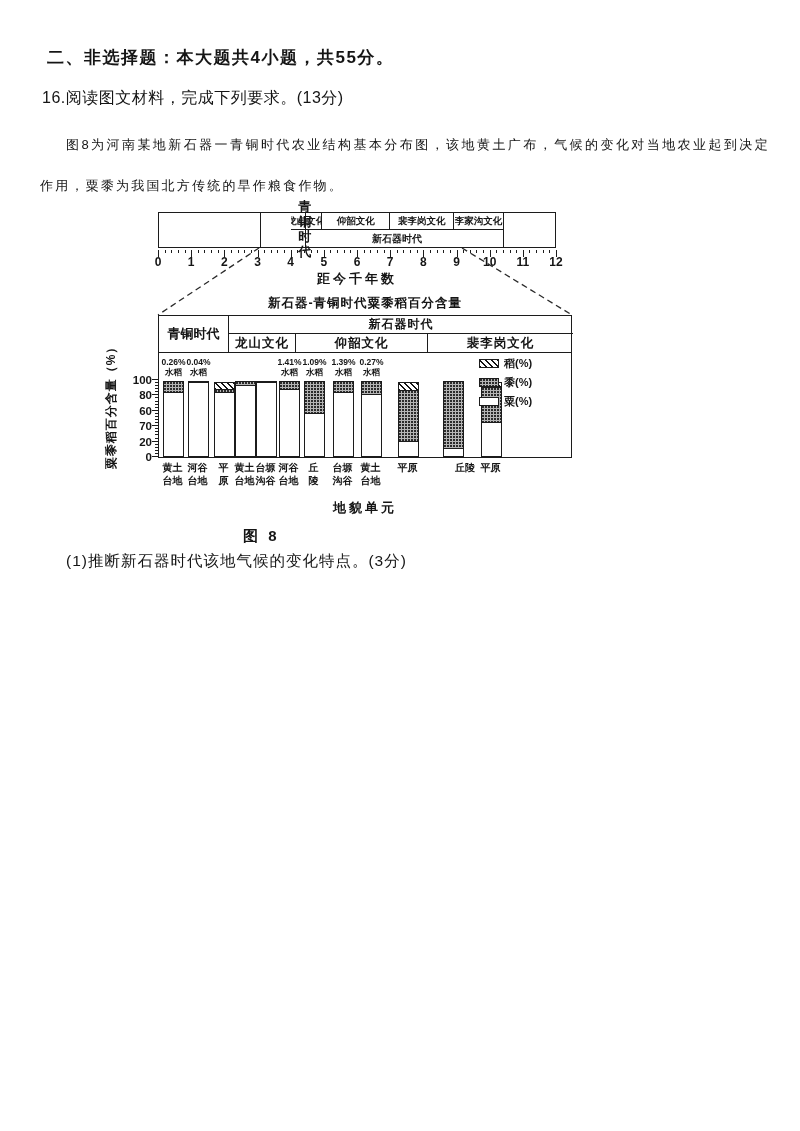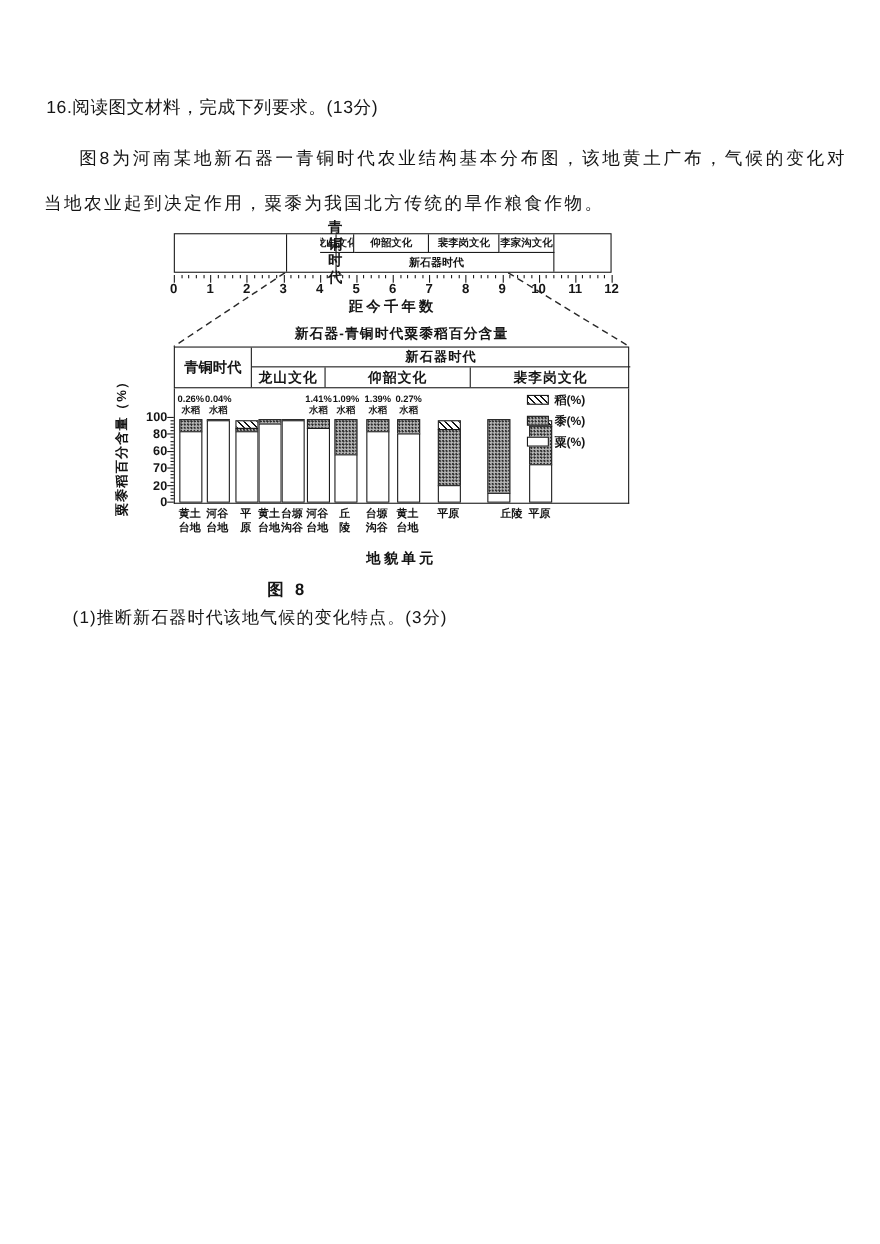--- a/index.html
+++ b/index.html
@@ -1,20 +1,20 @@
 <!DOCTYPE html>
 <html><head>
 <meta charset="utf-8">
 <style>
   html,body{margin:0;padding:0;background:#e8e8e8;}
   .page{position:relative;width:800px;height:1131px;background:#ffffff;overflow:hidden;
         font-family:"Liberation Sans","DejaVu Sans",sans-serif;color:#151515;}
   .section-header{position:absolute;left:47px;top:46px;font-size:17px;font-weight:bold;letter-spacing:1.5px;}
   .q16{position:absolute;left:42px;top:88px;font-size:16px;letter-spacing:0.5px;}
-  .para{position:absolute;left:40px;top:124px;width:730px;font-size:16px;line-height:41px;
+  .para{position:absolute;left:40px;top:124px;width:730px;font-size:13px;line-height:41px;
         text-align:justify;text-indent:2em;letter-spacing:2.2px;}
   .figure{position:absolute;left:125px;top:205px;width:470px;height:350px;}
   .figure *{box-sizing:border-box;}
   
   .tl-box{position:absolute;left:33px;top:7px;width:398px;height:36px;border:1.5px solid #1c1c1c;}
   .tl-bronze{position:absolute;top:0;height:100%;border-left:1.4px solid #1c1c1c;border-right:1.4px solid #1c1c1c;
              display:flex;align-items:center;justify-content:center;text-align:center;
              font-size:13px;font-weight:bold;line-height:1.15;white-space:pre-line;padding-left:44px;}
   .tl-cult{position:absolute;top:0;height:50%;border-right:1.4px solid #1c1c1c;border-bottom:1.4px solid #1c1c1c;
            display:flex;align-items:center;justify-content:center;font-size:9.5px;font-weight:bold;white-space:nowrap;overflow:hidden;}
@@ -66,20 +66,21 @@
   .fig-caption{position:absolute;left:243px;top:527px;font-size:15px;font-weight:bold;letter-spacing:3px;}
   .q{position:absolute;font-size:15.5px;letter-spacing:1px;width:700px;}
   .q1{left:66px;top:551px;}
   .q2{left:62px;top:584px;}
   .q3{left:65px;top:614px;}
 </style>
 </head>
 <body>
 
 <div class="page">
+  <div class="section-header">二、非选择题：本大题共4小题，共55分。</div>
   <div class="q16">16.阅读图文材料，完成下列要求。(13分)</div>
   <div class="para">图8为河南某地新石器一青铜时代农业结构基本分布图，该地黄土广布，气候的变化对当地农业起到决定作用，粟黍为我国北方传统的旱作粮食作物。</div>
 
   <div class="figure">
     <svg class="dash-svg" width="470" height="350" viewBox="0 0 470 350">
       <line x1="134" y1="43" x2="33" y2="110" stroke="#2a2a2a" stroke-width="1.3" stroke-dasharray="6 4"></line>
       <line x1="337" y1="43" x2="447" y2="110" stroke="#2a2a2a" stroke-width="1.3" stroke-dasharray="6 4"></line>
     </svg>
 
     <div class="tl-box">

